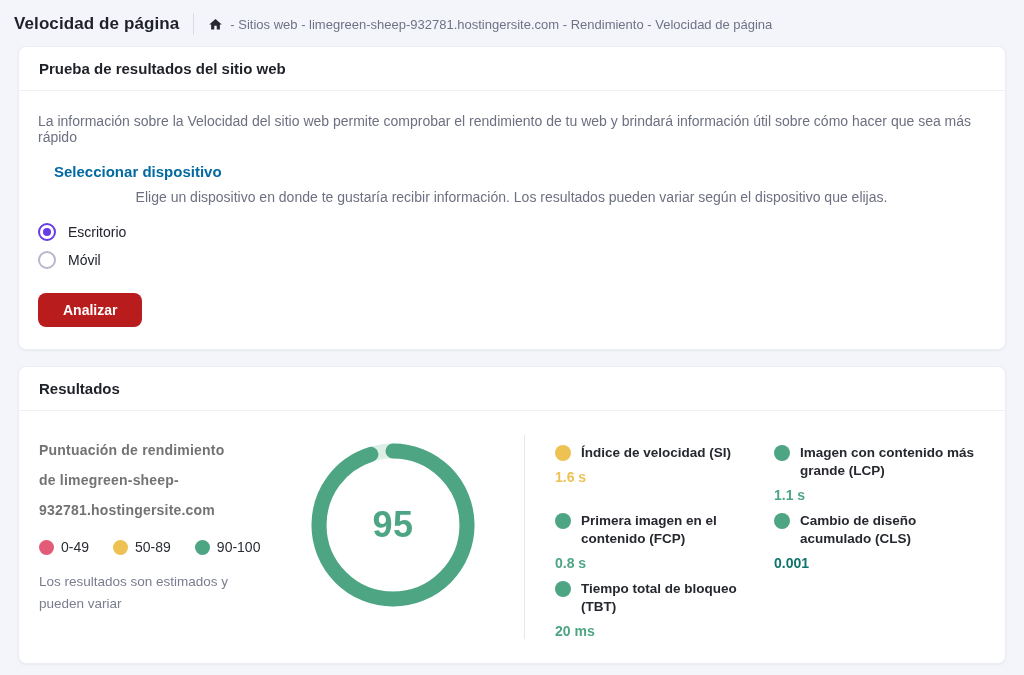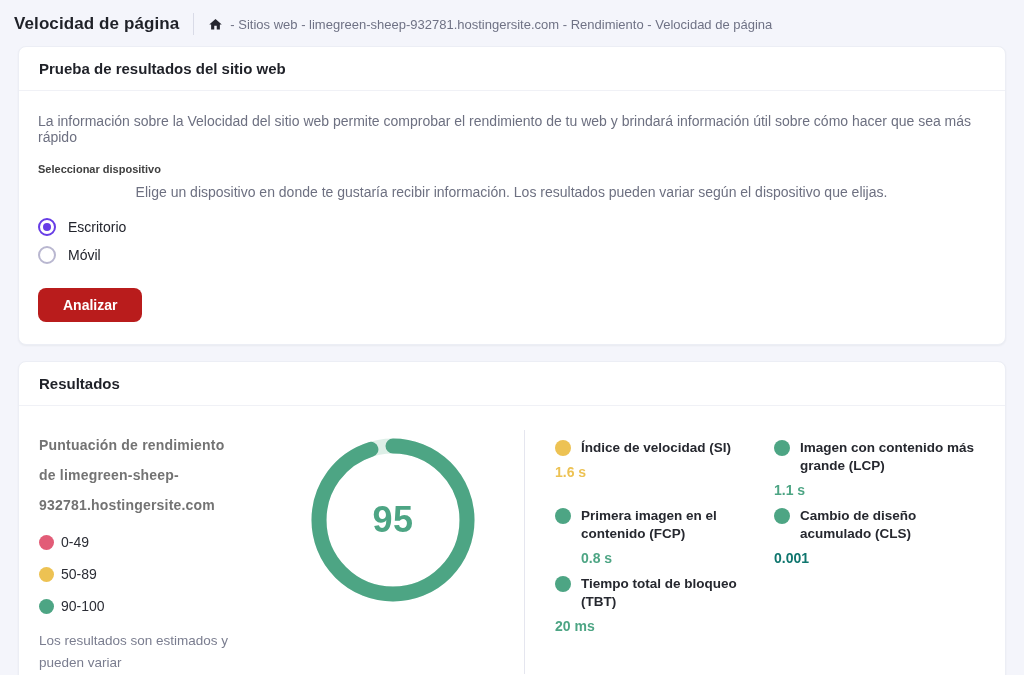--- a/index.html
+++ b/index.html
@@ -28,21 +28,21 @@
     margin:0 18px 16px 18px;
   }
   .card-header {
     padding:13px 20px;
     border-bottom:1px solid #f0f1f6;
   }
   .card-header h2 { font-size:15px; font-weight:700; color:#1f2128; }
   .card-body { padding:20px 20px 22px 19px; }
   
   .desc { font-size:14px; color:#6d7081; margin:2px 0 18px 0; }
-  .section-heading { font-size:11px; font-weight:700; color:#404040; margin-bottom:9px; }
+  .section-heading { font-size:15px; font-weight:700; color:#0369a1; margin-bottom:9px;margin-left:16px; }
   .hint { font-size:14px; color:#6d7081; margin-bottom:18px;text-align:center; }
   .radio-group { display:flex; flex-direction:column; gap:10px; }
   .radio-option { display:flex; align-items:center; gap:12px; cursor:pointer; width:max-content; }
   .radio-circle {
     width:18px; height:18px; border-radius:50%;
     border:2px solid #b9b7d0; background:#fff; position:relative; flex:none;
   }
   .radio-option.selected .radio-circle { border-color:#673de6; }
   .radio-option.selected .radio-circle::after {
     content:""; position:absolute; inset:3px; border-radius:50%; background:#673de6;
@@ -56,21 +56,21 @@
     border:none; border-radius:8px;
     padding:9px 25px; cursor:pointer; display:inline-block;
   }
   
   .results-body { display:flex; align-items:stretch; padding:24px 16px 24px 20px; }
   .score-info { width:250px; flex:none; }
   .score-title {
     font-size:14px; font-weight:700; color:#737373;
     line-height:30px; width:200px; letter-spacing:.2px;
   }
-  .legend { display:flex; align-items:flex-start; gap:16px; margin-top:14px;flex-direction:column; }
+  .legend { display:flex; align-items:flex-end; gap:24px; margin-top:14px; }
   .legend-item { display:flex; align-items:center; gap:7px; }
   .dot { width:15px; height:15px; border-radius:50%; flex:none; }
   .legend-label { font-size:14px; color:#2b2d35; }
   .disclaimer { font-size:13.5px; color:#7a7d8f; line-height:22px; margin-top:16px; max-width:205px; }
   .gauge-wrap { width:235px; flex:none; position:relative; }
   .gauge-wrap svg { display:block; margin:8px 0 0 22px; }
   .gauge-score {
     position:absolute; top:8px; left:22px; width:164px; height:164px;
     display:flex; align-items:center; justify-content:center;
     font-size:36px; font-weight:600; letter-spacing:.5px;
@@ -176,21 +176,21 @@
           <span class="metric-label">Imagen con contenido más grande (LCP)</span>
         </div>
         <div class="metric-value" style="color: rgb(77, 165, 132);">1.1 s</div>
       </div>
 
       <div class="metric">
         <div class="metric-head">
           <span class="dot" style="background: rgb(77, 165, 132);"></span>
           <span class="metric-label">Primera imagen en el contenido (FCP)</span>
         </div>
-        <div class="metric-value" style="color: rgb(77, 165, 132); margin-left: 26px;">0.8 s</div>
+        <div class="metric-value" style="color: rgb(77, 165, 132);">0.8 s</div>
       </div>
 
       <div class="metric">
         <div class="metric-head">
           <span class="dot" style="background: rgb(77, 165, 132);"></span>
           <span class="metric-label">Cambio de diseño acumulado (CLS)</span>
         </div>
         <div class="metric-value" style="color: #0f766e;">0.001</div>
       </div>
 

